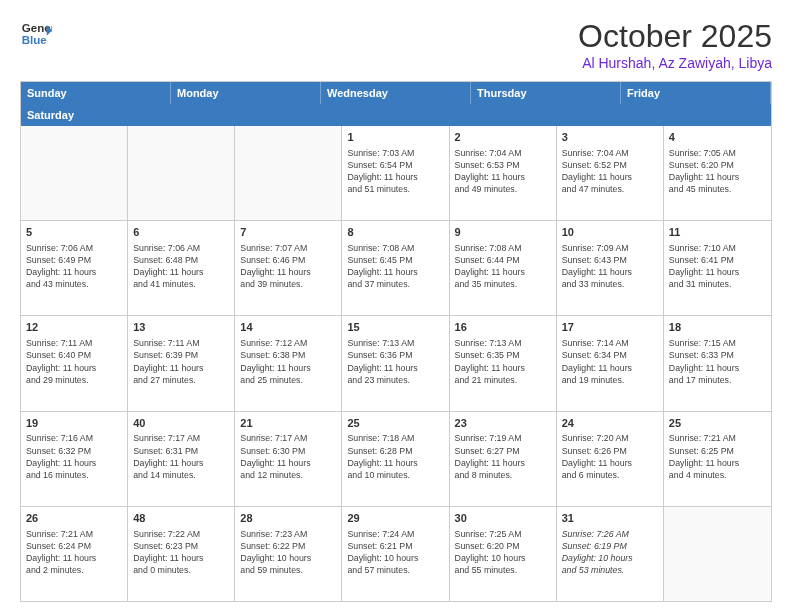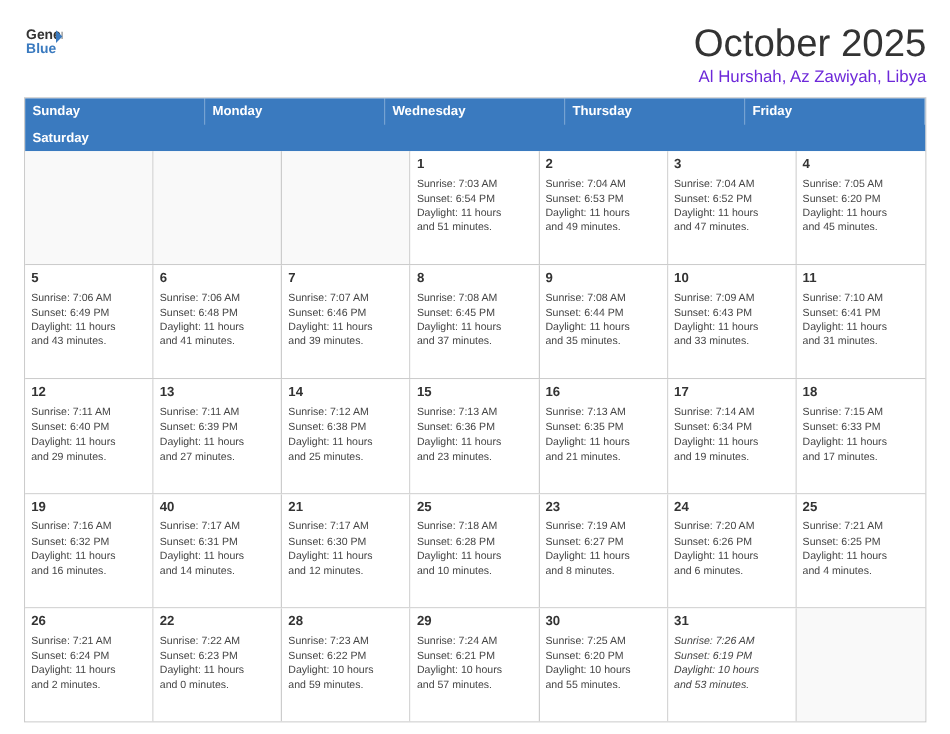--- a/index.html
+++ b/index.html
@@ -315,21 +315,21 @@
         </div>
         <div class="cal-row">
           <div class="cal-cell">
             <div class="day-num">26</div>
             <div class="info" style="white-space: pre-line;">Sunrise: 7:21 AM
 Sunset: 6:24 PM
 Daylight: 11 hours
 and 2 minutes.</div>
           </div>
           <div class="cal-cell">
-            <div class="day-num">22</div>
+            <div class="day-num">48</div>
             <div class="info" style="white-space: pre-line;">Sunrise: 7:22 AM
 Sunset: 6:23 PM
 Daylight: 11 hours
 and 0 minutes.</div>
           </div>
           <div class="cal-cell">
             <div class="day-num">28</div>
             <div class="info" style="white-space: pre-line;">Sunrise: 7:23 AM
 Sunset: 6:22 PM
 Daylight: 10 hours

